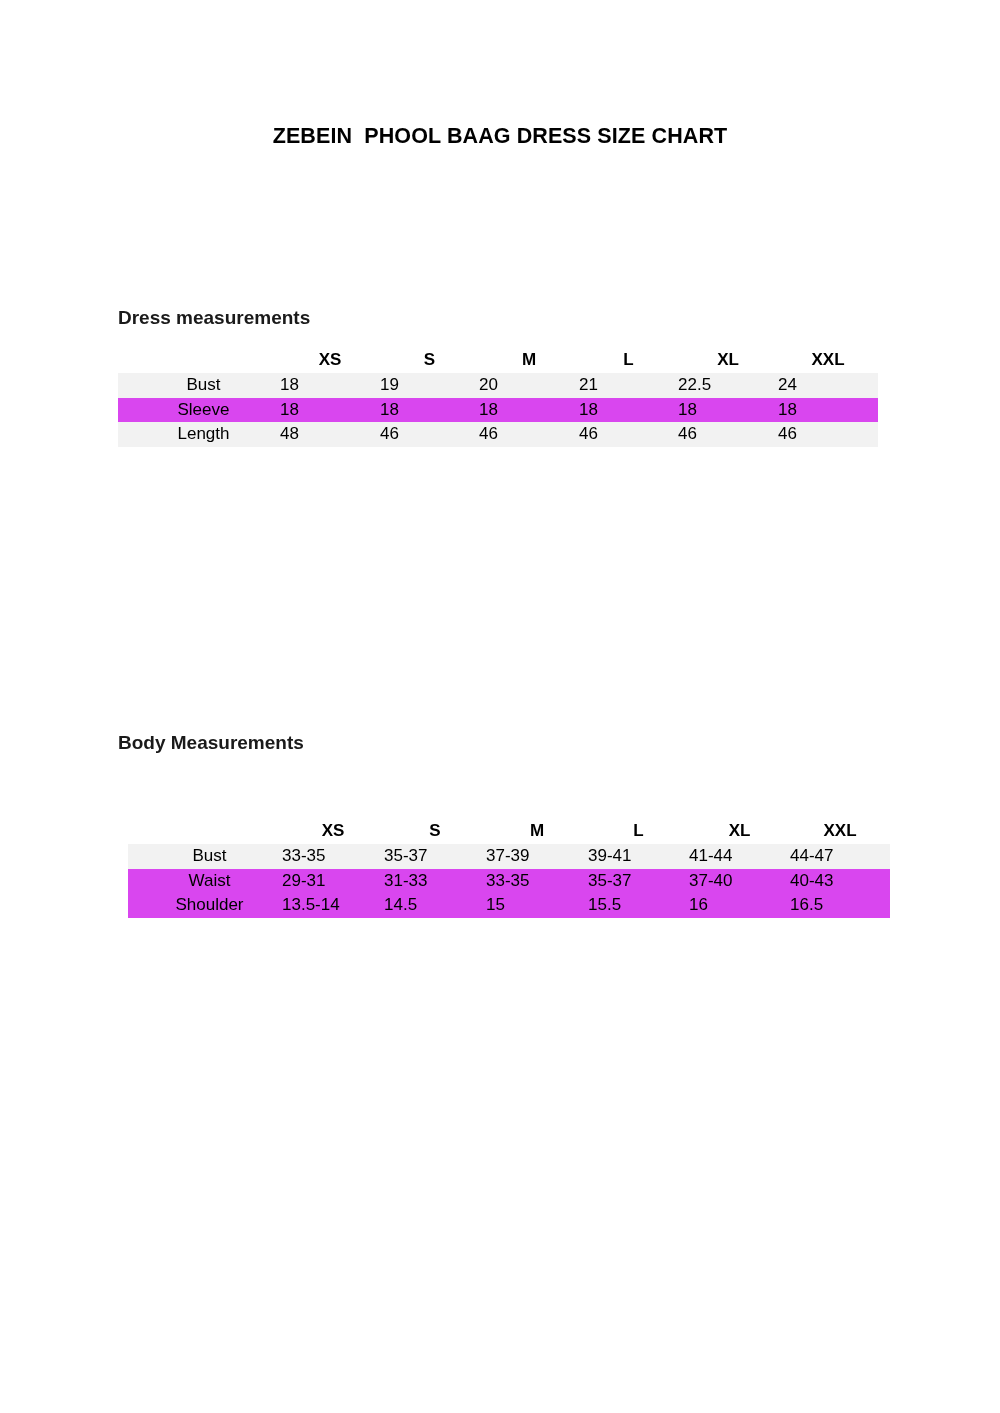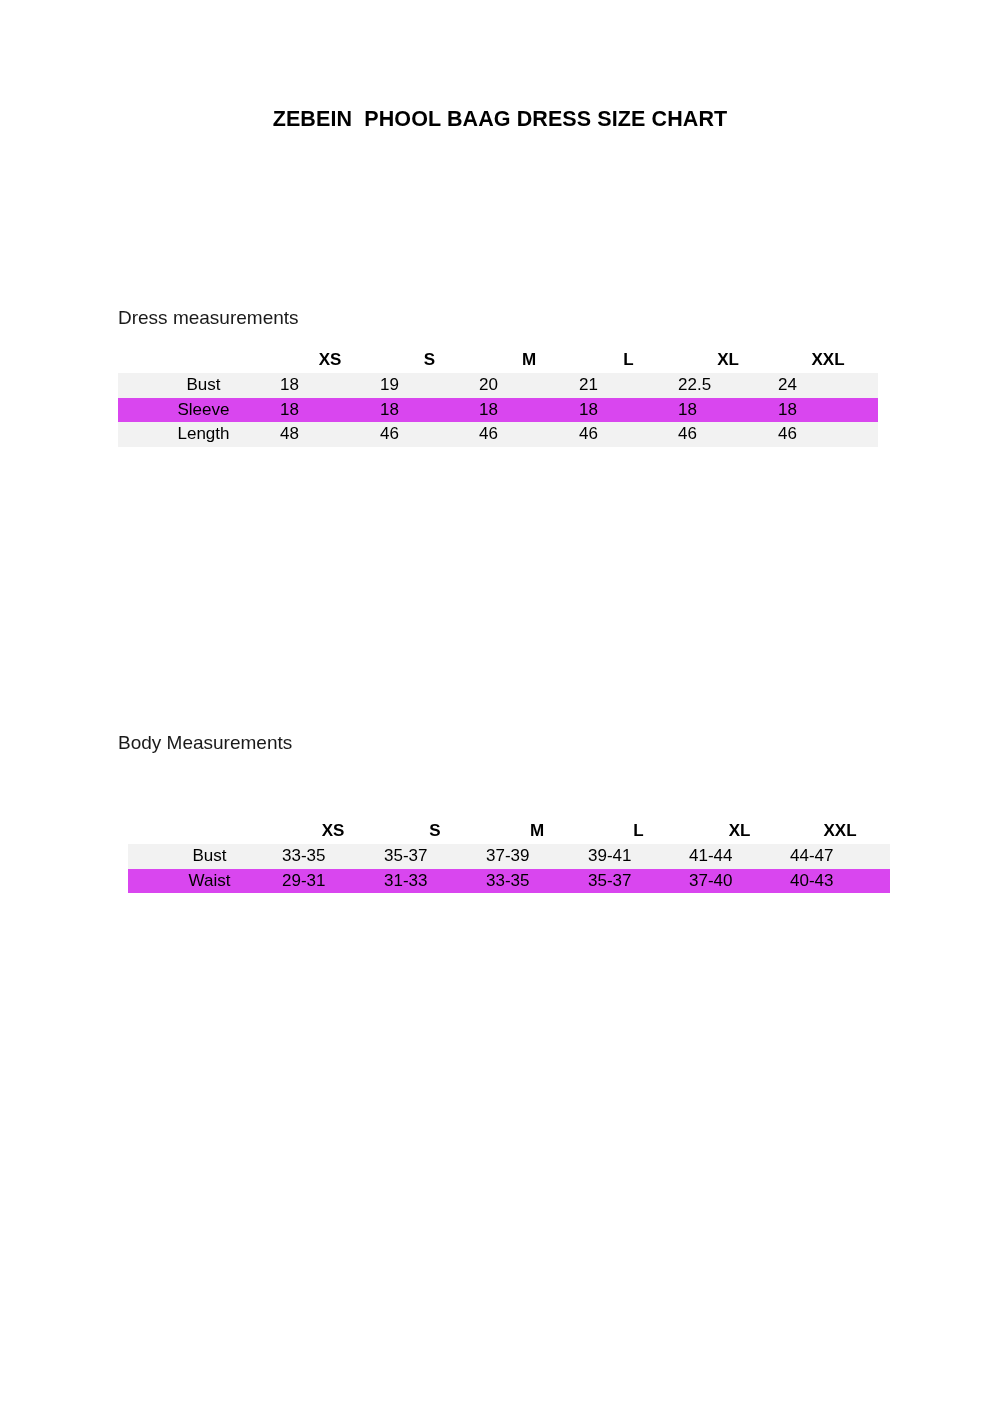--- a/index.html
+++ b/index.html
@@ -17,33 +17,33 @@
   }
   .page {
     position: relative;
     width: 1000px;
     height: 1413px;
     background: #ffffff;
   }
   .doc-title {
     position: absolute;
     left: 0;
-    top: 107px;
+    top: 124px;
     width: 1000px;
     text-align: center;
     font-size: 21.5px;
     font-weight: bold;
     letter-spacing: 0.1px;
     color: #000000;
     white-space: pre;
   }
   .section-heading {
     position: absolute;
     font-size: 19px;
-    font-weight: normal;
+    font-weight: bold;
     color: #1a1a1a;
     white-space: pre;
   }
   #heading-dress {
     left: 118px;
     top: 307px;
   }
   #heading-body {
     left: 118px;
     top: 732px;
@@ -218,16 +218,25 @@
       </tr>
       <tr class="plain">
         <td class="rowlabel">Waist</td>
         <td>29-31</td>
         <td>31-33</td>
         <td>33-35</td>
         <td>35-37</td>
         <td>37-40</td>
         <td>40-43</td>
       </tr>
+      <tr class="plain">
+        <td class="rowlabel">Shoulder</td>
+        <td>13.5-14</td>
+        <td>14.5</td>
+        <td>15</td>
+        <td>15.5</td>
+        <td>16</td>
+        <td>16.5</td>
+      </tr>
     </tbody>
   </table>
 
 </div>
 
 </body></html>

